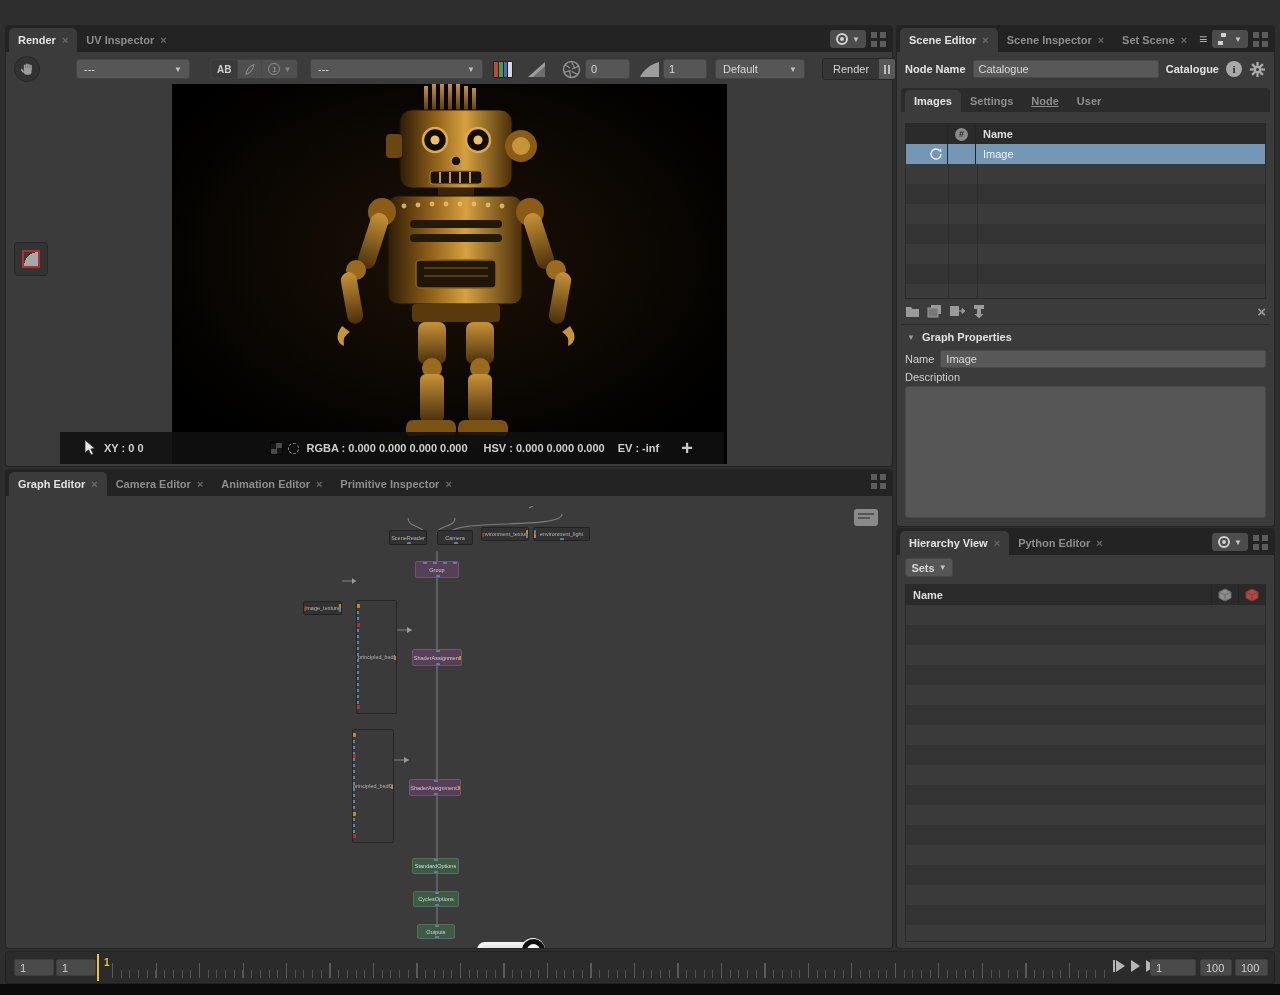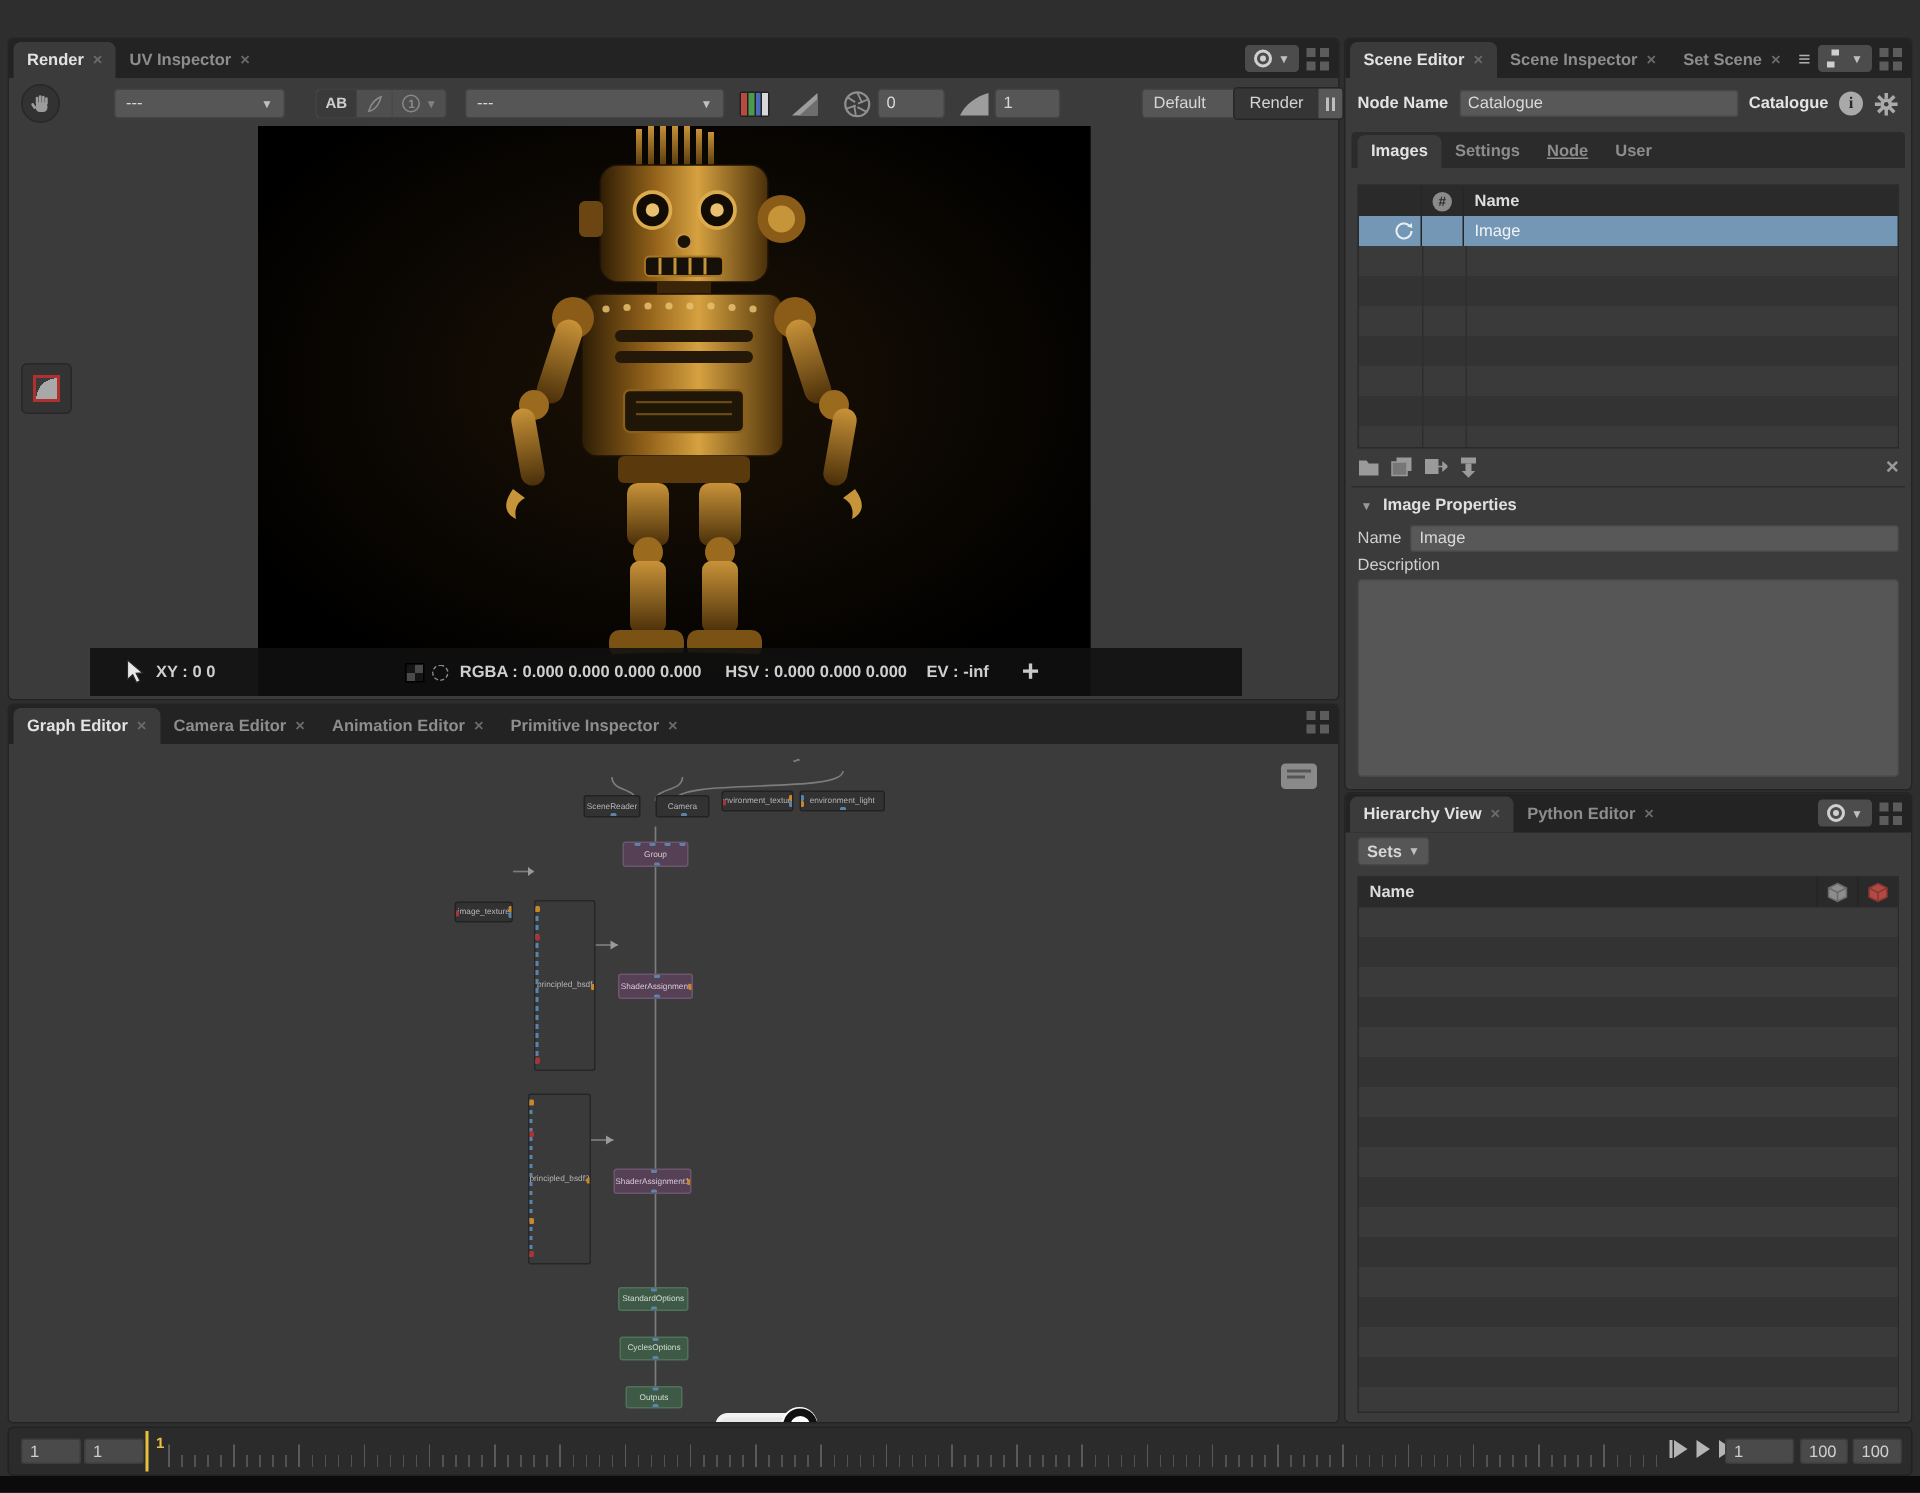--- a/index.html
+++ b/index.html
@@ -37,21 +37,21 @@
   input { outline:none; font-family:"Liberation Sans",sans-serif; }
   .colorstrip { width:20px; height:17px; display:flex; gap:1px; background:#222; padding:1px; border-radius:2px; }
   .colorstrip i { flex:1; }
   .renderbtn { position:absolute; height:22px; display:flex; align-items:center; background:#353535; border:1px solid #262626; border-radius:3px; overflow:hidden; }
   .renderbtn .lbl { padding:0 10px; font-size:11px; color:#d4d4d4; }
   .renderbtn .pause { width:16px; height:100%; background:#585858; display:flex; align-items:center; justify-content:center; gap:2px; }
   .renderbtn .pause i { width:2px; height:9px; background:#bdbdbd; }
   .croptool { position:absolute; left:8px; top:216px; width:34px; height:34px; background:#333; border:1px solid #272727; border-radius:4px; display:flex; align-items:center; justify-content:center; }
   .cropglyph { width:18px; height:18px; border:2px solid #b03030; background:radial-gradient(circle at 100% 100%, #a8a8a8 0 70%, #3a3a3a 70%); }
   .imgarea { position:absolute; left:166px; top:58px; width:555px; height:380px; background:#000; }
-  .vstatus { position:absolute; left:54px; top:406px; width:768px; height:32px; background:rgba(16,16,16,.88); display:flex; align-items:center; font-size:11px; font-weight:bold; color:#cfcfcf; }
+  .vstatus { position:absolute; left:54px; top:406px; width:664px; height:32px; background:rgba(16,16,16,.88); display:flex; align-items:center; font-size:11px; font-weight:bold; color:#cfcfcf; }
   .vstatus .swatch { width:13px; height:13px; background:conic-gradient(#4a4a4a 0 25%, #151515 0 50%, #4a4a4a 0 75%, #151515 0); border:1px solid #000; }
   .dashcircle { width:11px; height:11px; border:1px dashed #8a8a8a; border-radius:50%; }
   .plus { font-size:20px; font-weight:bold; color:#c9c9c9; line-height:1; }
 
   
   #nodeed { left:897px; top:26px; width:377px; height:500px; }
   .nn-row { position:absolute; left:0; top:30px; right:0; height:26px; display:flex; align-items:center; padding:0 8px; gap:7px; }
   .nn-row .lab { font-size:11px; font-weight:bold; color:#e3e3e3; white-space:nowrap; }
   .txtinput { height:18px; background:#585858; border:1px solid #484848; border-radius:2px; color:#d9d9d9; font-size:11px; padding:0 5px; }
   .infoicon { width:16px; height:16px; border-radius:50%; background:#a9a9a9; color:#2b2b2b; font-size:11px; font-weight:bold; font-family:"Liberation Serif",serif; display:flex; align-items:center; justify-content:center; }
@@ -196,21 +196,21 @@
             <line x1="9" y1="18" x2="7.8" y2="10.5"></line>
           <line x1="2.4" y1="13" x2="9" y2="11"></line>
             <line x1="3" y1="5" x2="8.5" y2="8.5"></line>
         </g>
       </svg>
       <input class="numfield" style="position: absolute; left: 579px; width: 45px;" value="0">
       <svg style="position:absolute;left:633px;" width="21" height="17" viewBox="0 0 21 17">
         <path d="M1 16 L20 16 L20 1 C12 3 4 9 1 16 Z" fill="#9d9d9d"></path>
       </svg>
       <input class="numfield" style="position: absolute; left: 657px; width: 44px;" value="1">
-      <div class="dd" style="position:absolute;left:709px;width:90px;margin-left:46px;">
+      <div class="dd" style="position:absolute;left:709px;width:90px;">
         <span>Default</span>
         <span class="darr">▼</span>
       </div>
       <div class="renderbtn" style="left:816px;align-items:center;">
         <span class="lbl">Render</span>
         <span class="pause">
             <i></i>
             <i></i>
           </span>
       </div>
@@ -434,21 +434,21 @@
       <svg width="14" height="15" viewBox="0 0 14 15">
           <rect x="2" y="1" width="10" height="4" fill="#9a9a9a"></rect>
           <path d="M5 5 h4 v5 h2.5 L7 14.5 2.5 10 H5 Z" fill="#9a9a9a"></path>
         </svg>
       <span class="cat-x">×</span>
     </div>
 
     <div class="divider"></div>
     <div class="sect-hdr">
       <span class="tri">▼</span>
-      <span class="ttl">Image Properties</span>
+      <span class="ttl">Graph Properties</span>
     </div>
     <div class="prop-name">
       <span class="lab">Name</span>
       <input class="txtinput" style="flex: 1 1 0%;" value="Image">
     </div>
     <div class="desc-lab">Description</div>
     <textarea class="desc-area" value="" style=""></textarea>
   </div>
 
   <div class="panel" id="graph">

